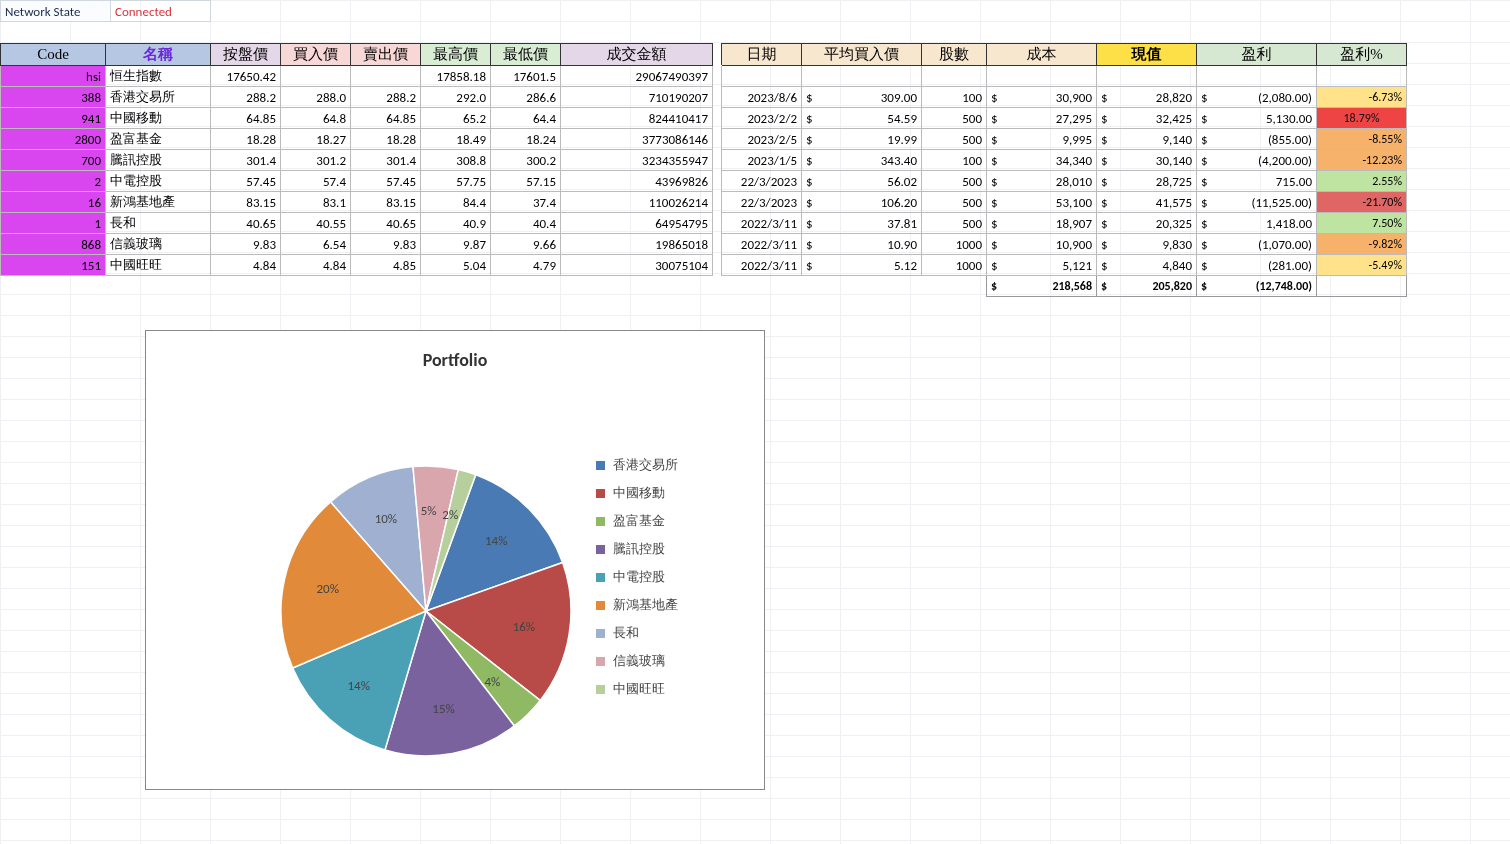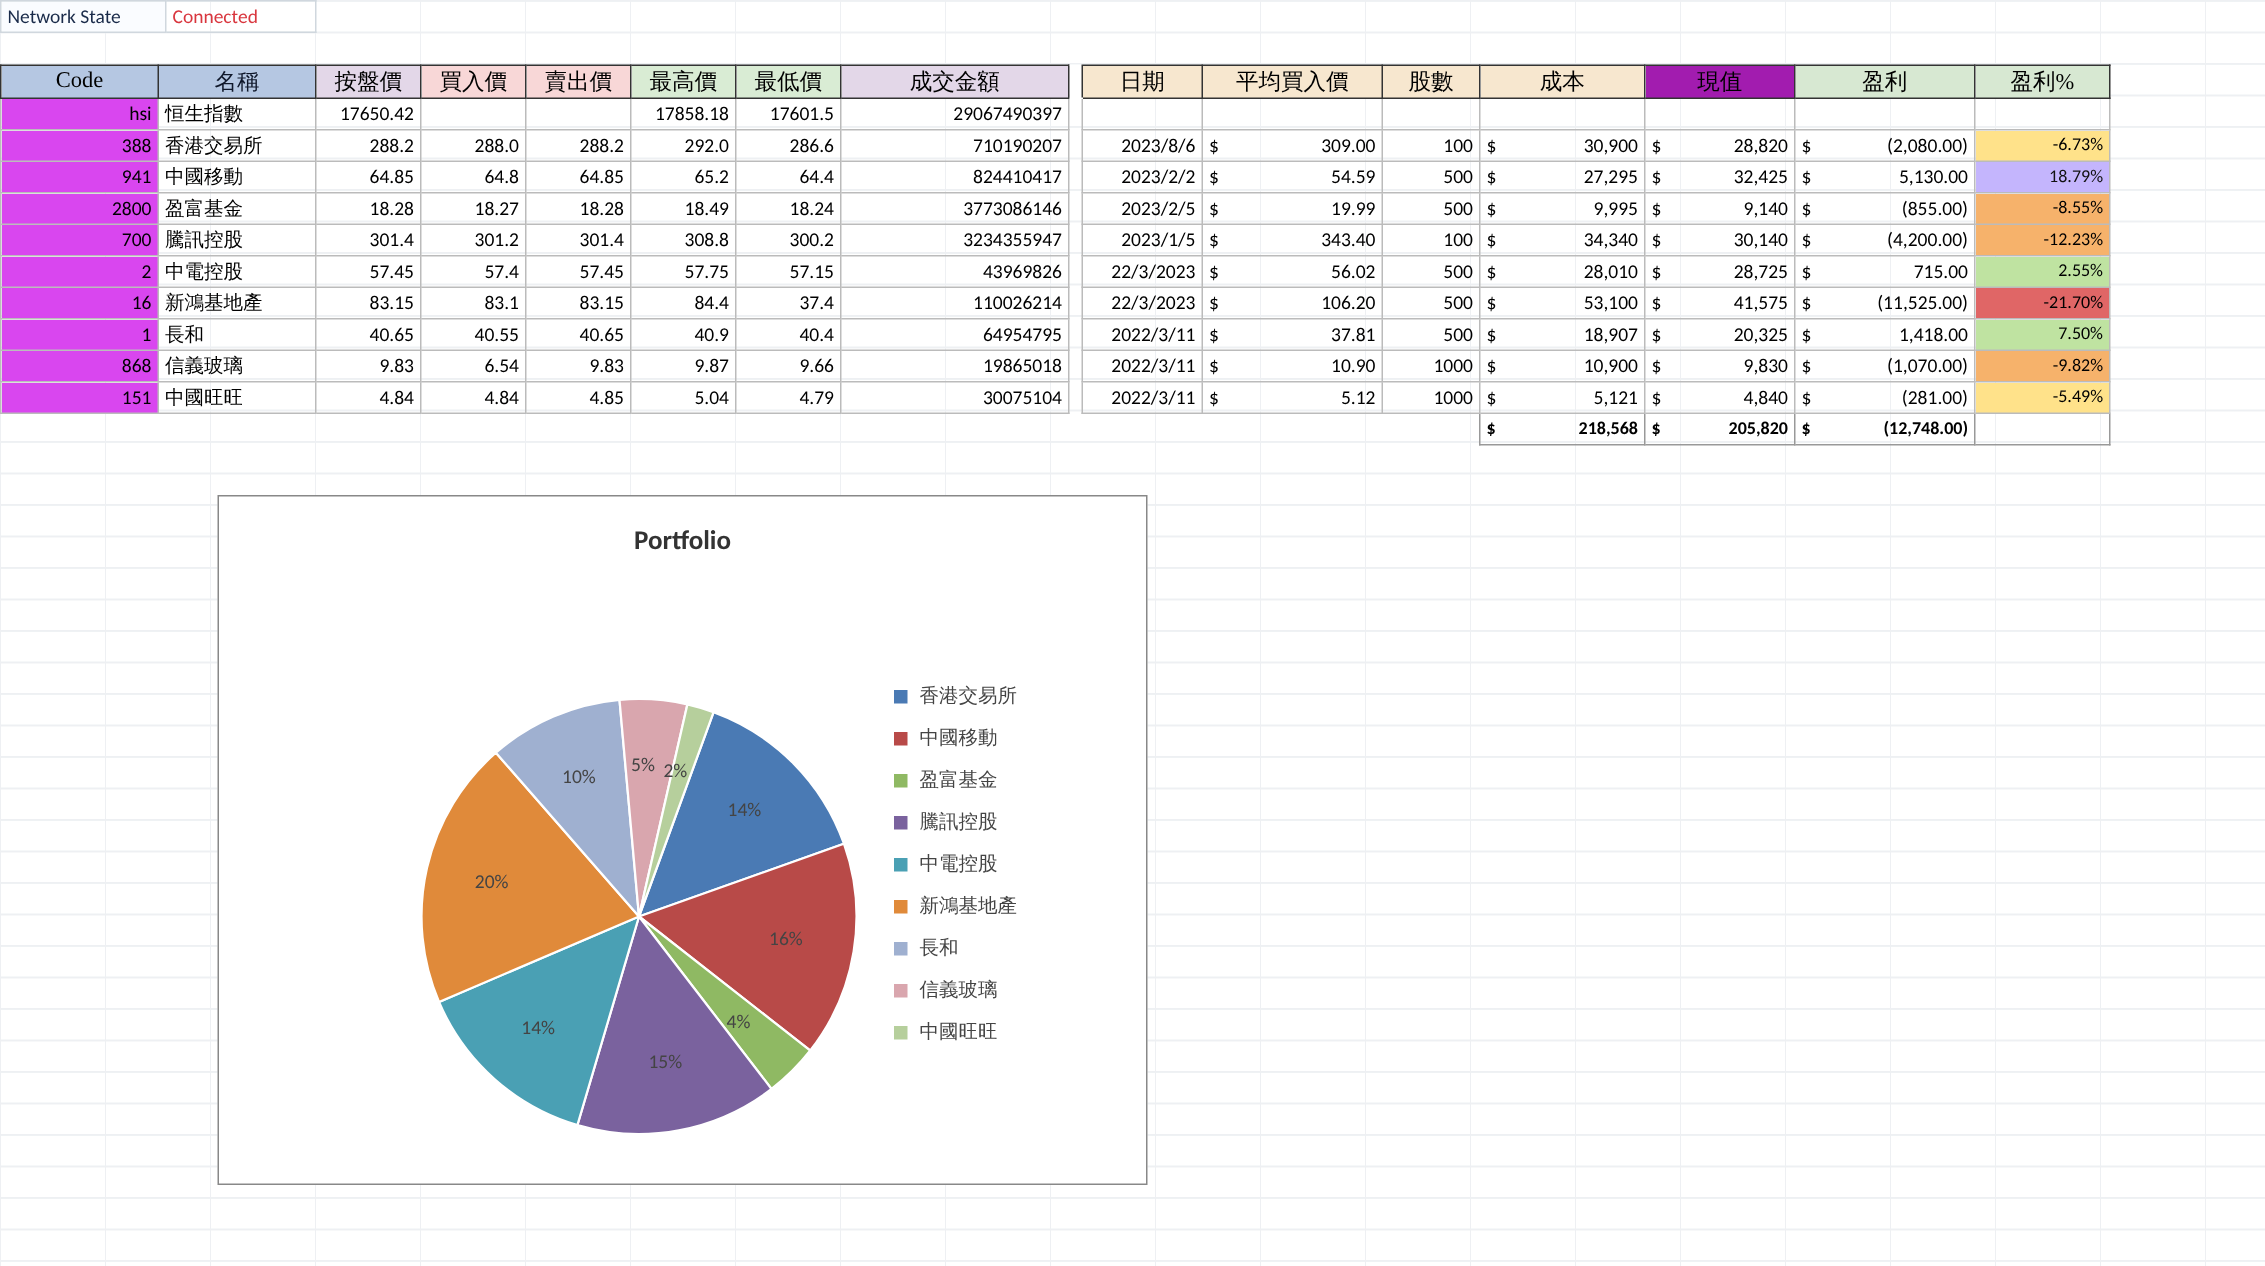--- a/index.html
+++ b/index.html
@@ -30,44 +30,44 @@
   .status-val { width: 100px; color: #d9363e; }
   .hdr th {
     font-family: "Times New Roman", serif;
     font-weight: normal;
     text-align: center;
     border: 1px solid #333;
     height: 22px;
     font-size: 15px;
   }
   .hdr .code   { background:#b5c7e2; width:105px; color:#000000;}
-  .hdr .name   { background:#b5c7e2; width:105px; color:#0f172a;}
+  .hdr .name   { background:#b5c7e2; width:105px; color:#6d28d9;font-weight:bold;}
   .hdr .price  { background:#e3d7e8; width:70px;}
   .hdr .bid    { background:#f8d7d7; width:70px;}
   .hdr .ask    { background:#f8d7d7; width:70px;}
   .hdr .high   { background:#d9ecd4; width:70px;}
   .hdr .low    { background:#d9ecd4; width:70px;}
   .hdr .turn   { background:#e3d7e8; width:152px;}
   .hdr .gap    { background:#fff; width:6px; border-top:1px solid #fff; border-bottom:1px solid #fff;}
   .hdr .date   { background:#f7e7cf; width:80px;}
   .hdr .avg    { background:#f7e7cf; width:120px;}
   .hdr .shares { background:#f7e7cf; width:65px;}
   .hdr .cost   { background:#f7e7cf; width:110px;}
-  .hdr .curval { background:#a21caf; width:100px;}
+  .hdr .curval { background:#fde047; width:100px;font-weight:bold;}
   .hdr .pl     { background:#d7e8d2; width:120px;}
   .hdr .plpct  { background:#d7e8d2; width:90px;}
   tbody td { border: 1px solid #bbb; height:21px; font-size:13px; }
   .r { text-align: right; }
   .l { text-align: left; }
   .gap-cell { border:none !important; }
   .code-cell { background:#d946ef;margin-left:32px; }
   .money { position:relative; padding-left:14px; }
   .money .cur { position:absolute; left:4px; }
   .pct-cell { font-size:12px; }
-  .pct-green { background:#c4b5fd; color:#111;}
+  .pct-green { background:#ef4444; color:#111;text-align:center;}
   .pct-lightgreen { background:#bfe3a1; }
   .pct-yellow { background:#ffe28a; }
   .pct-orange { background:#f6b26b; }
   .pct-red { background:#e06666; }
   .tot td { font-weight:bold; border:1px solid #999; }
   .chart-box {
     position:absolute; left:145px; top:330px; width:620px; height:460px;
     background:#fff; border:1px solid #888;
   }
   .chart-title { text-align:center; font-weight:bold; font-size:18px; margin-top:18px; font-family:"Calibri",sans-serif; color:#333;}

